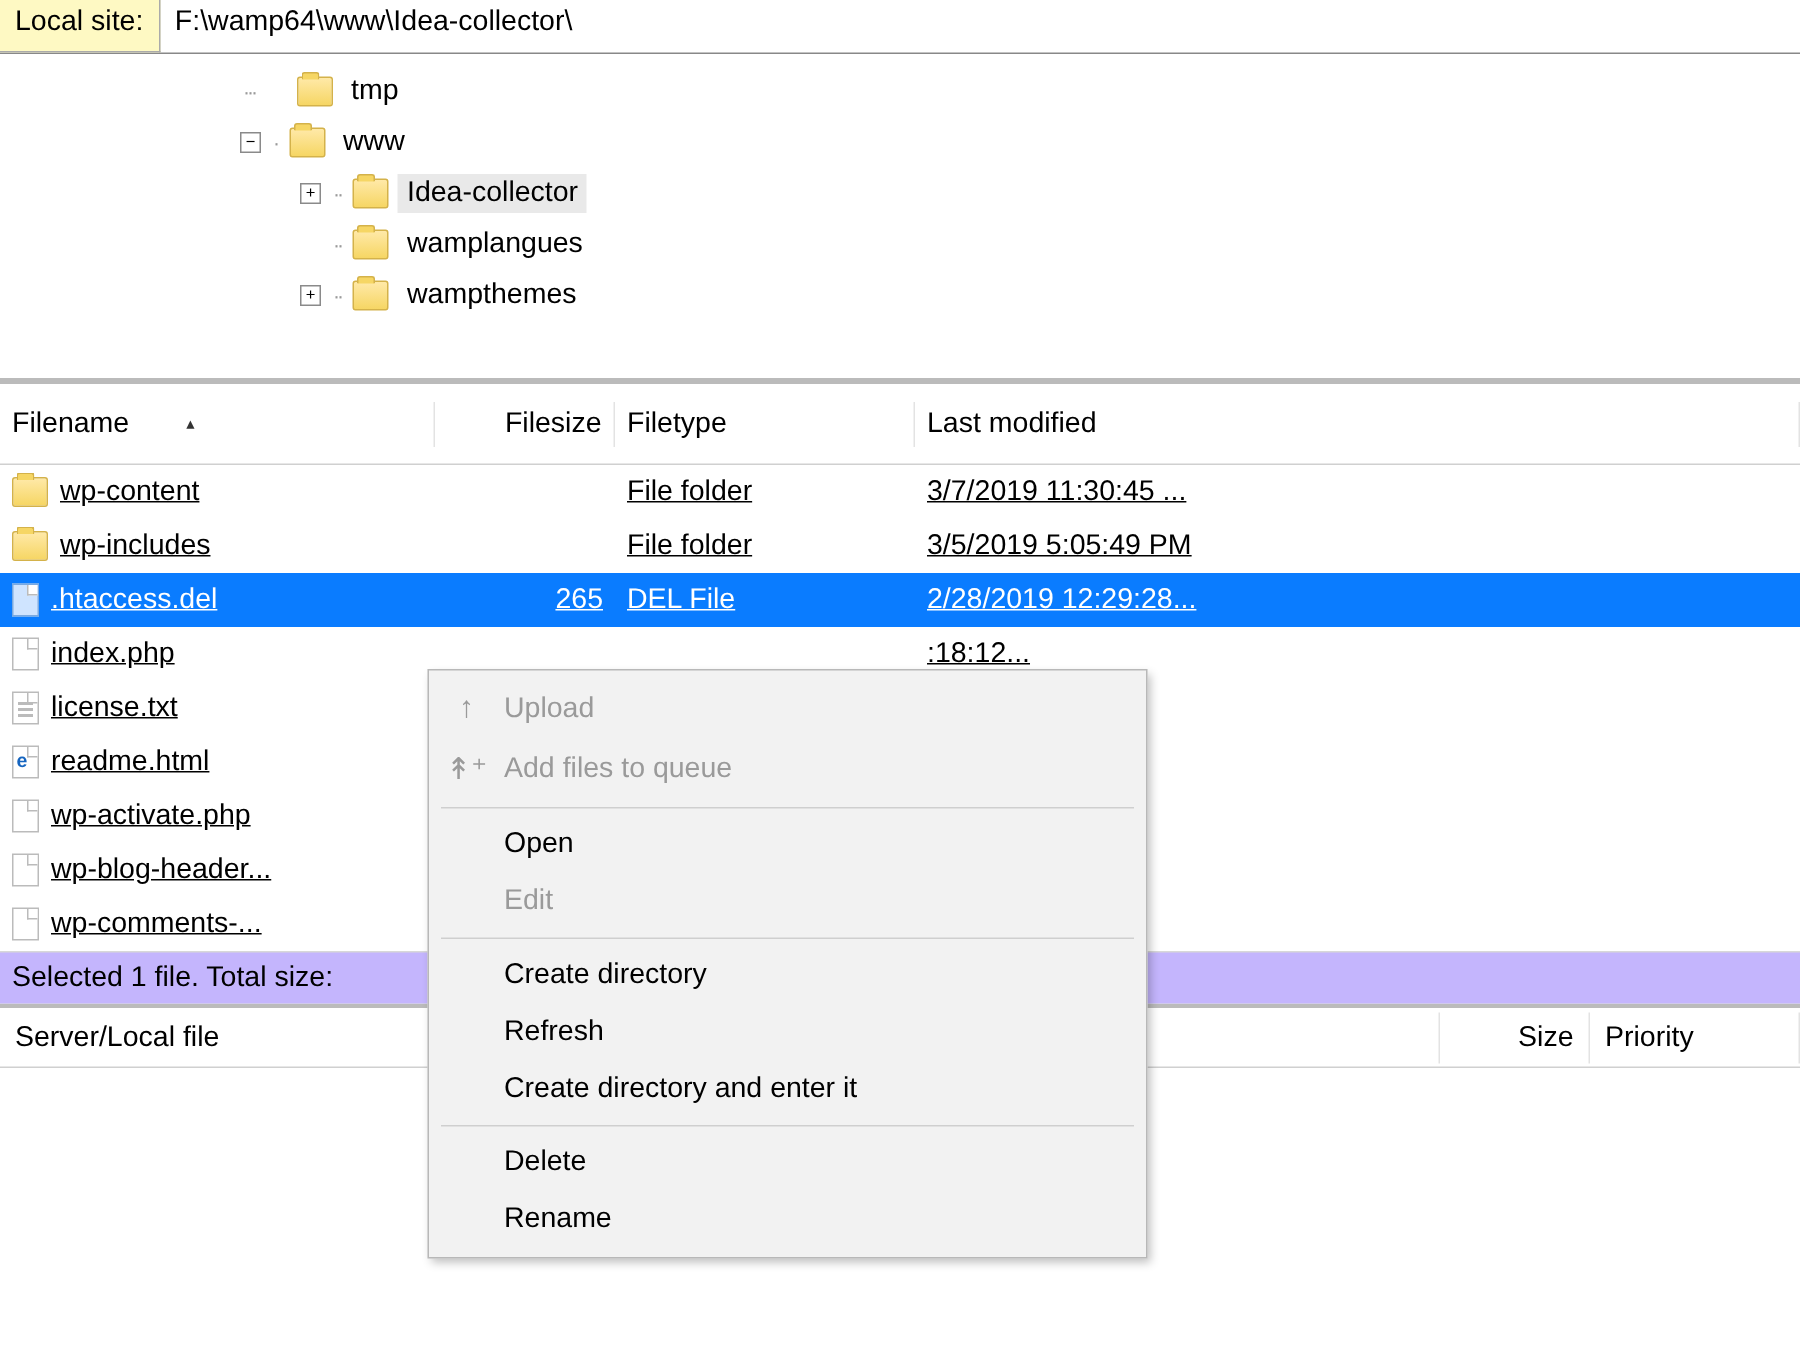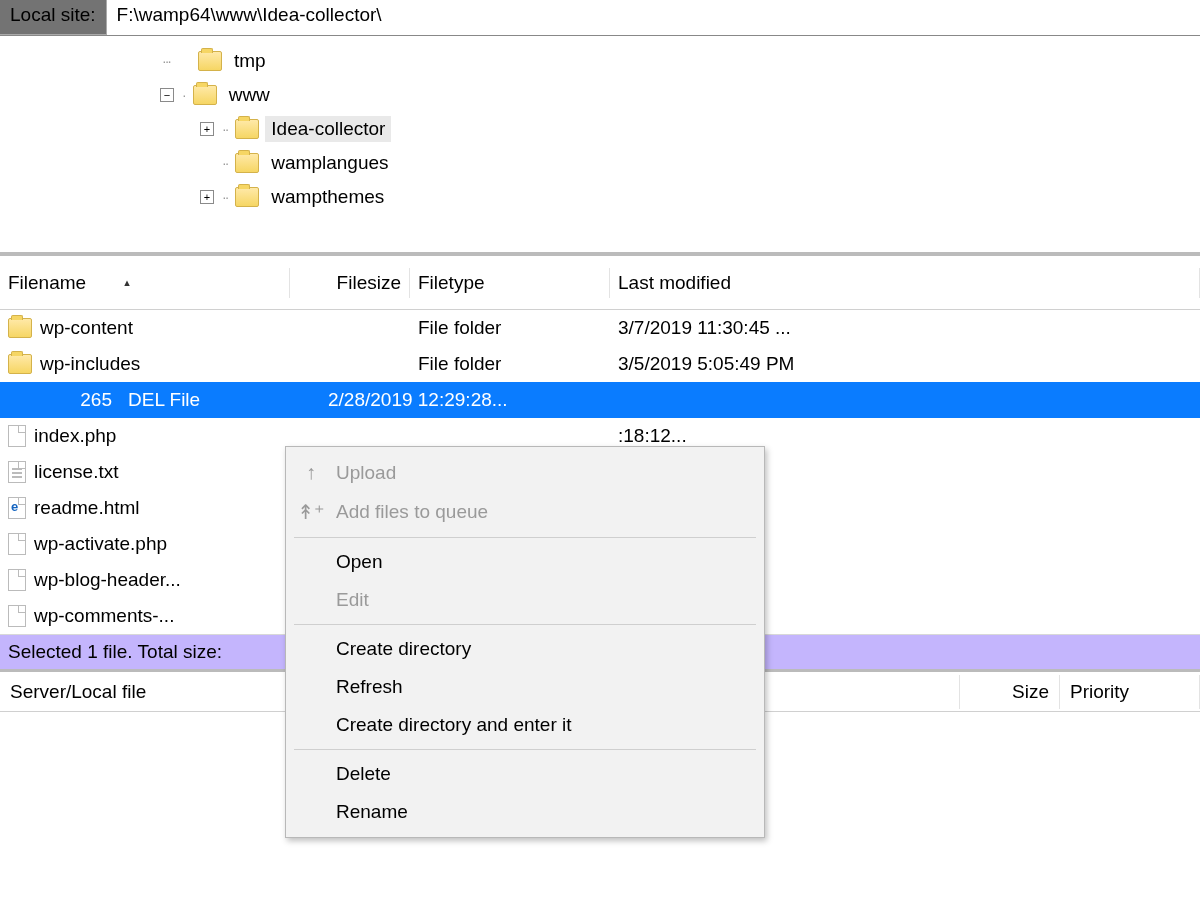--- a/index.html
+++ b/index.html
@@ -19,21 +19,21 @@
   display: flex;
   align-items: stretch;
   border-bottom: 1px solid #888;
   height: 36px;
 }
 .localsite-label {
   padding: 4px 10px;
   border: 1px solid #aaa;
   border-top: none;
   border-left: none;
-  background: #737373;
+  background: #fef9c3;
 }
 .localsite-path {
   padding: 4px 10px;
   flex: 1;
 }
 
 
 .tree-pane {
   height: 220px;
   border-bottom: 4px solid #bbb;
@@ -82,21 +82,21 @@
   align-items: center;
 }
 .col { padding: 4px 8px; overflow: hidden; white-space: nowrap; text-overflow: ellipsis; }
 .col-name { width: 290px; display:flex; align-items:center; gap:6px; }
 .col-name .sort-caret { font-size: 11px; color:#333; margin-left:32px; }
 .col-size { width: 120px; text-align: right; }
 .col-type { width: 200px; }
 .col-mod  { flex: 1; }
 .files-header .col { border-right: 1px solid #e3e3e3; }
 
-.file-row { display:flex; height: 36px; align-items:center; }
+.file-row { display:flex; height: 36px; align-items:center;text-decoration:underline; }
 .file-row.selected { background:#0a7cff; color:#fff; }
 .file-row .col-name { display:flex; align-items:center; gap:8px; }
 
 .icon-generic {
   width:18px; height:22px; border:1px solid #bbb; background:#fff; position:relative;
 }
 .icon-generic::before{content:"";position:absolute;top:0;right:0;width:6px;height:6px;background:#fff;border-left:1px solid #bbb;border-bottom:1px solid #bbb;}
 .icon-generic.blue{ background:#cfe4ff; border-color:#7aa9e0;}
 .icon-text{ }
 .icon-text::after{content:"";position:absolute;left:3px;top:6px;right:3px;height:2px;background:#bbb;box-shadow:0 4px 0 #bbb,0 8px 0 #bbb;}
@@ -201,20 +201,24 @@
       <div class="file-row">
         <div class="col col-name">
           <span class="folder-icon"></span>
           <span>wp-includes</span>
         </div>
         <div class="col col-size"></div>
         <div class="col col-type">File folder</div>
         <div class="col col-mod">3/5/2019 5:05:49 PM</div>
       </div>
       <div class="file-row selected">
+        <div class="col col-name">
+          <span class="icon-generic blue"></span>
+          <span>.htaccess.del</span>
+        </div>
         <div class="col col-size">265</div>
         <div class="col col-type">DEL File</div>
         <div class="col col-mod">2/28/2019 12:29:28...</div>
       </div>
       <div class="file-row">
         <div class="col col-name">
           <span class="icon-generic"></span>
           <span>index.php</span>
         </div>
         <div class="col col-size"></div>

